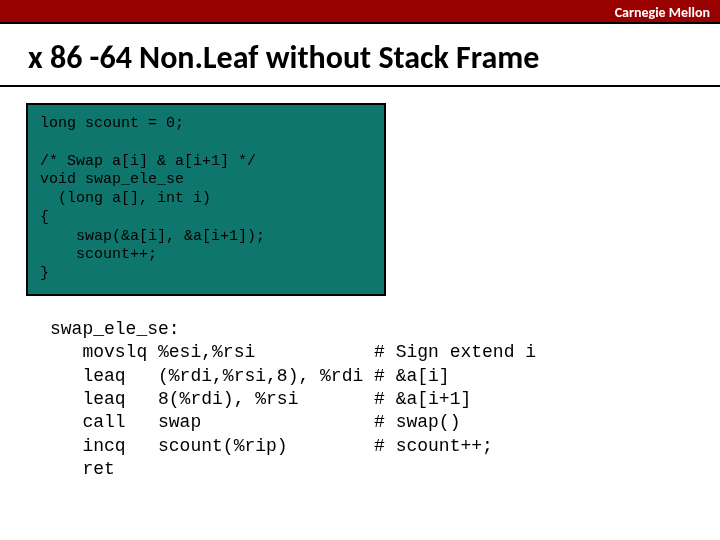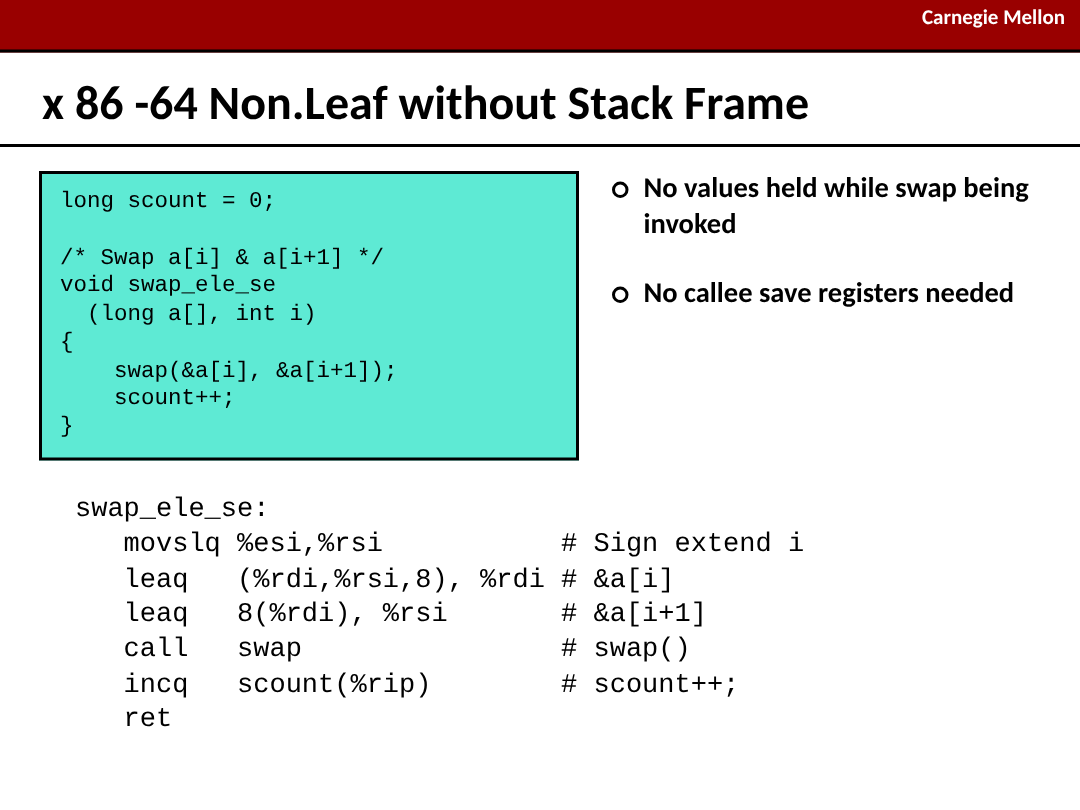--- a/index.html
+++ b/index.html
@@ -1,34 +1,34 @@
 <!DOCTYPE html>
 <html><head>
 <meta charset="utf-8">
 <style>
   * { box-sizing: border-box; margin: 0; padding: 0; }
   html, body { width: 720px; height: 540px; background: #fff; font-family: Calibri, Arial, sans-serif; }
   .header-bar {
-    height: 35px;
+    height: 24px;
     background: #990000;
     color: #fff;
     text-align: right;
     padding: 2px 10px 0 0;
     border-bottom: 2px solid #000;
   }
   .header-text { font-weight: bold; font-size: 14px; }
   .title-wrap {
     padding: 14px 16px 8px 28px;
     border-bottom: 2px solid #000;
   }
   .title { font-size: 32px; font-weight: bold; color: #000; letter-spacing: 0px; }
   .body-area { padding: 16px 26px 0 26px; }
   .two-col { display: flex; gap: 22px; }
   .code-box {
-    background: #5eead4;
+    background: #0f766e;
     border: 2px solid #000;
     padding: 10px 12px;
     font-family: "Courier New", monospace;
     font-size: 15px;
     line-height: 1.25;
     white-space: pre;
     width: 360px;
   }
   .bullets { flex: 1; padding-top: 0px; }
   .bullets ul { list-style: none; }
@@ -62,32 +62,20 @@
   <div class="two-col">
     <div class="code-box">long scount = 0;
 
 /* Swap a[i] &amp; a[i+1] */
 void swap_ele_se
   (long a[], int i)
 {
     swap(&amp;a[i], &amp;a[i+1]);
     scount++;
 }</div>
-    <div class="bullets">
-      <ul>
-        <li>
-          <span class="bullet-mark"></span>
-          <span class="bullet-text">No values held while swap being invoked</span>
-        </li>
-        <li>
-          <span class="bullet-mark"></span>
-          <span class="bullet-text">No callee save registers needed</span>
-        </li>
-      </ul>
-    </div>
   </div>
 
   <div class="asm-block">swap_ele_se:
    movslq %esi,%rsi           # Sign extend i
    leaq   (%rdi,%rsi,8), %rdi # &amp;a[i]
    leaq   8(%rdi), %rsi       # &amp;a[i+1]
    call   swap                # swap()
    incq   scount(%rip)        # scount++;
    ret</div>
 </div>

